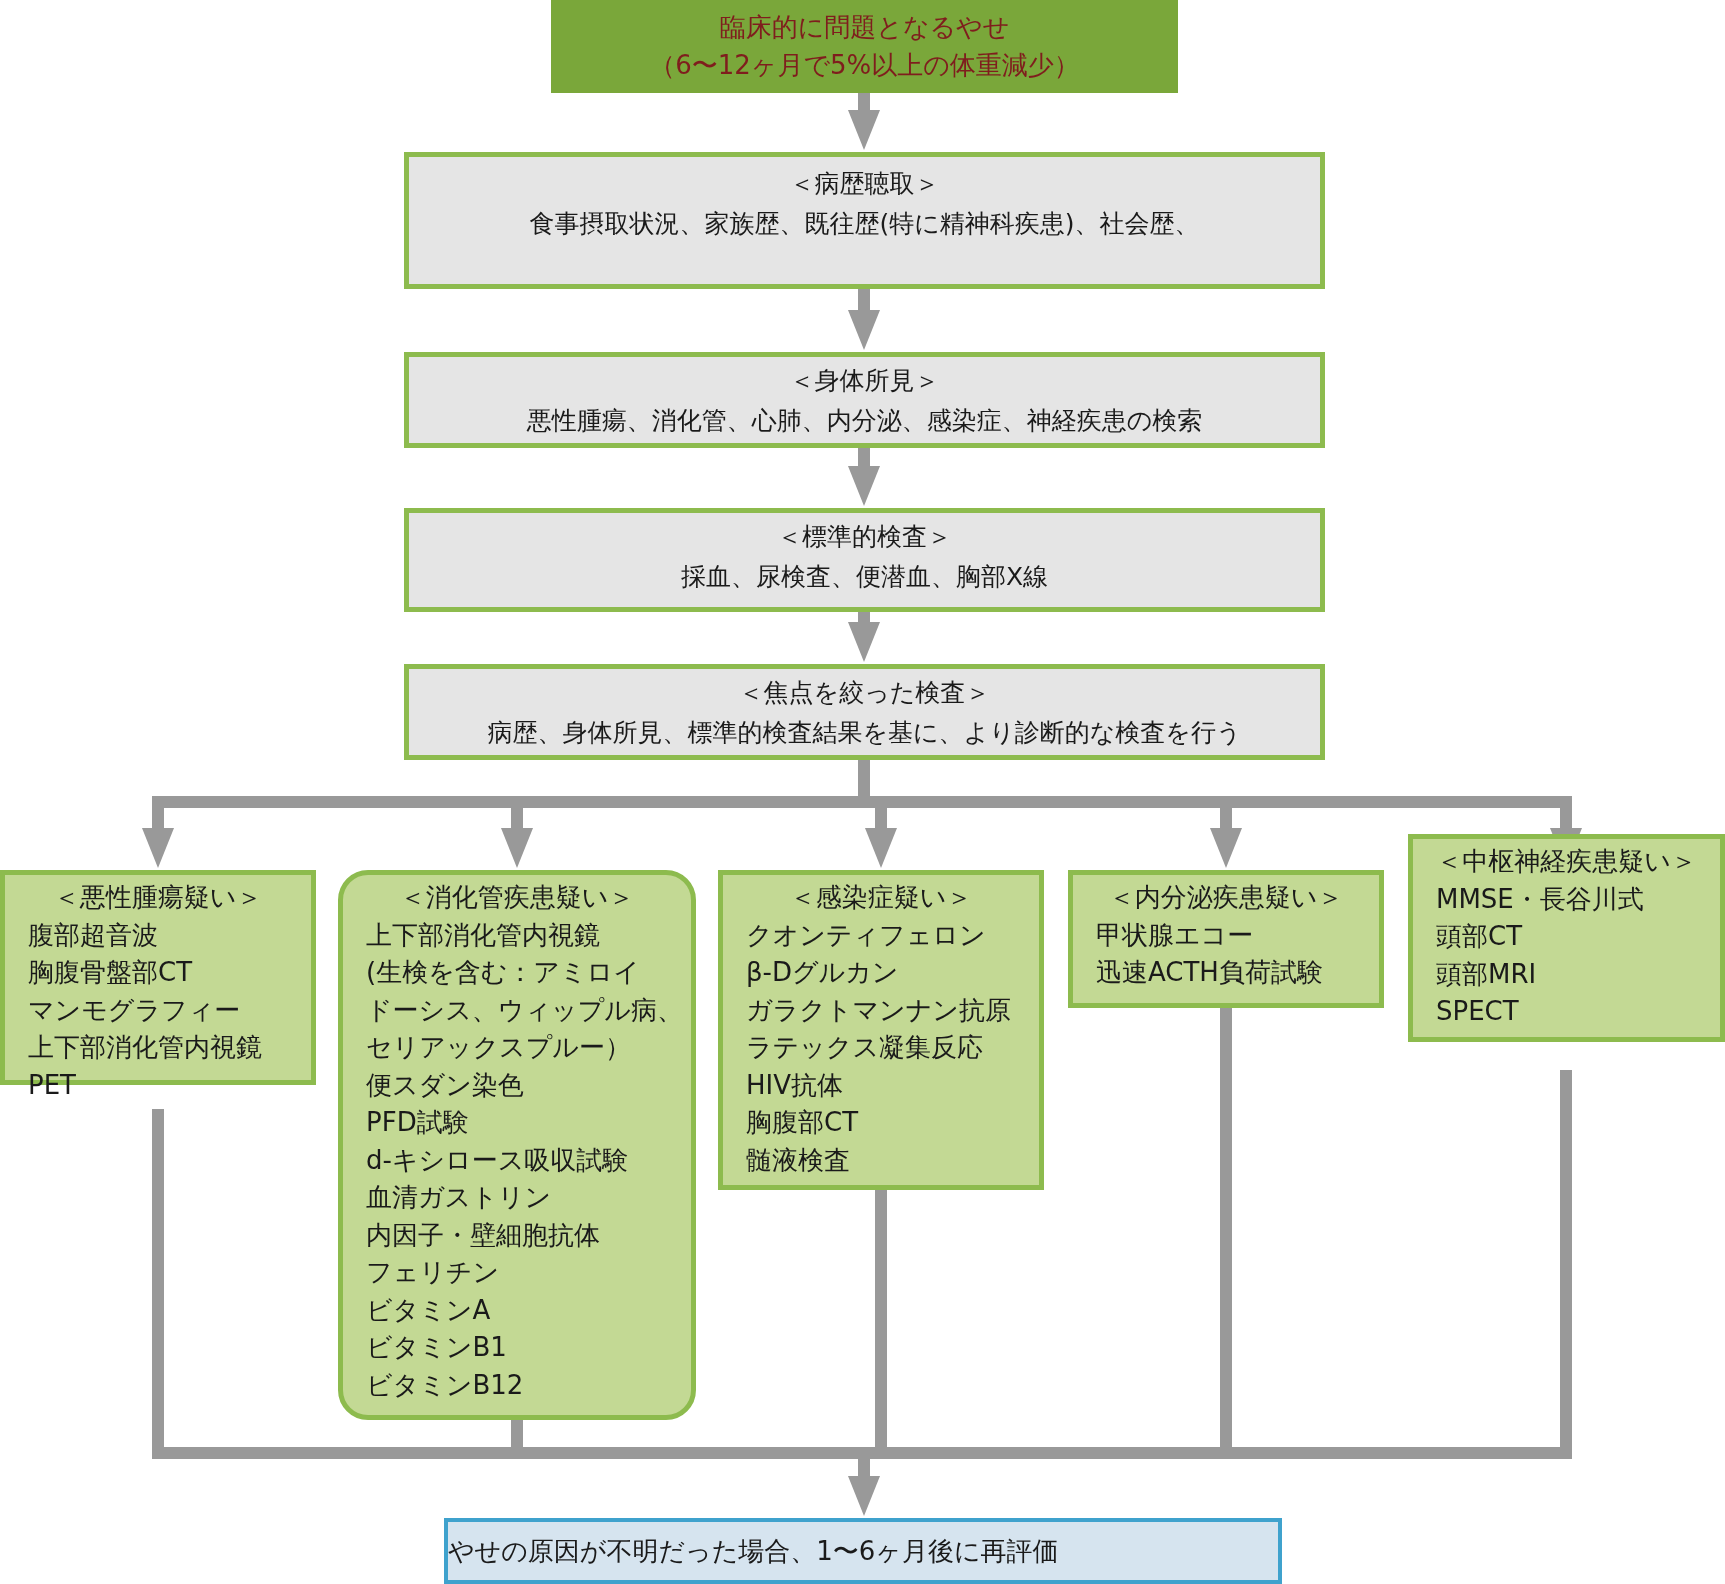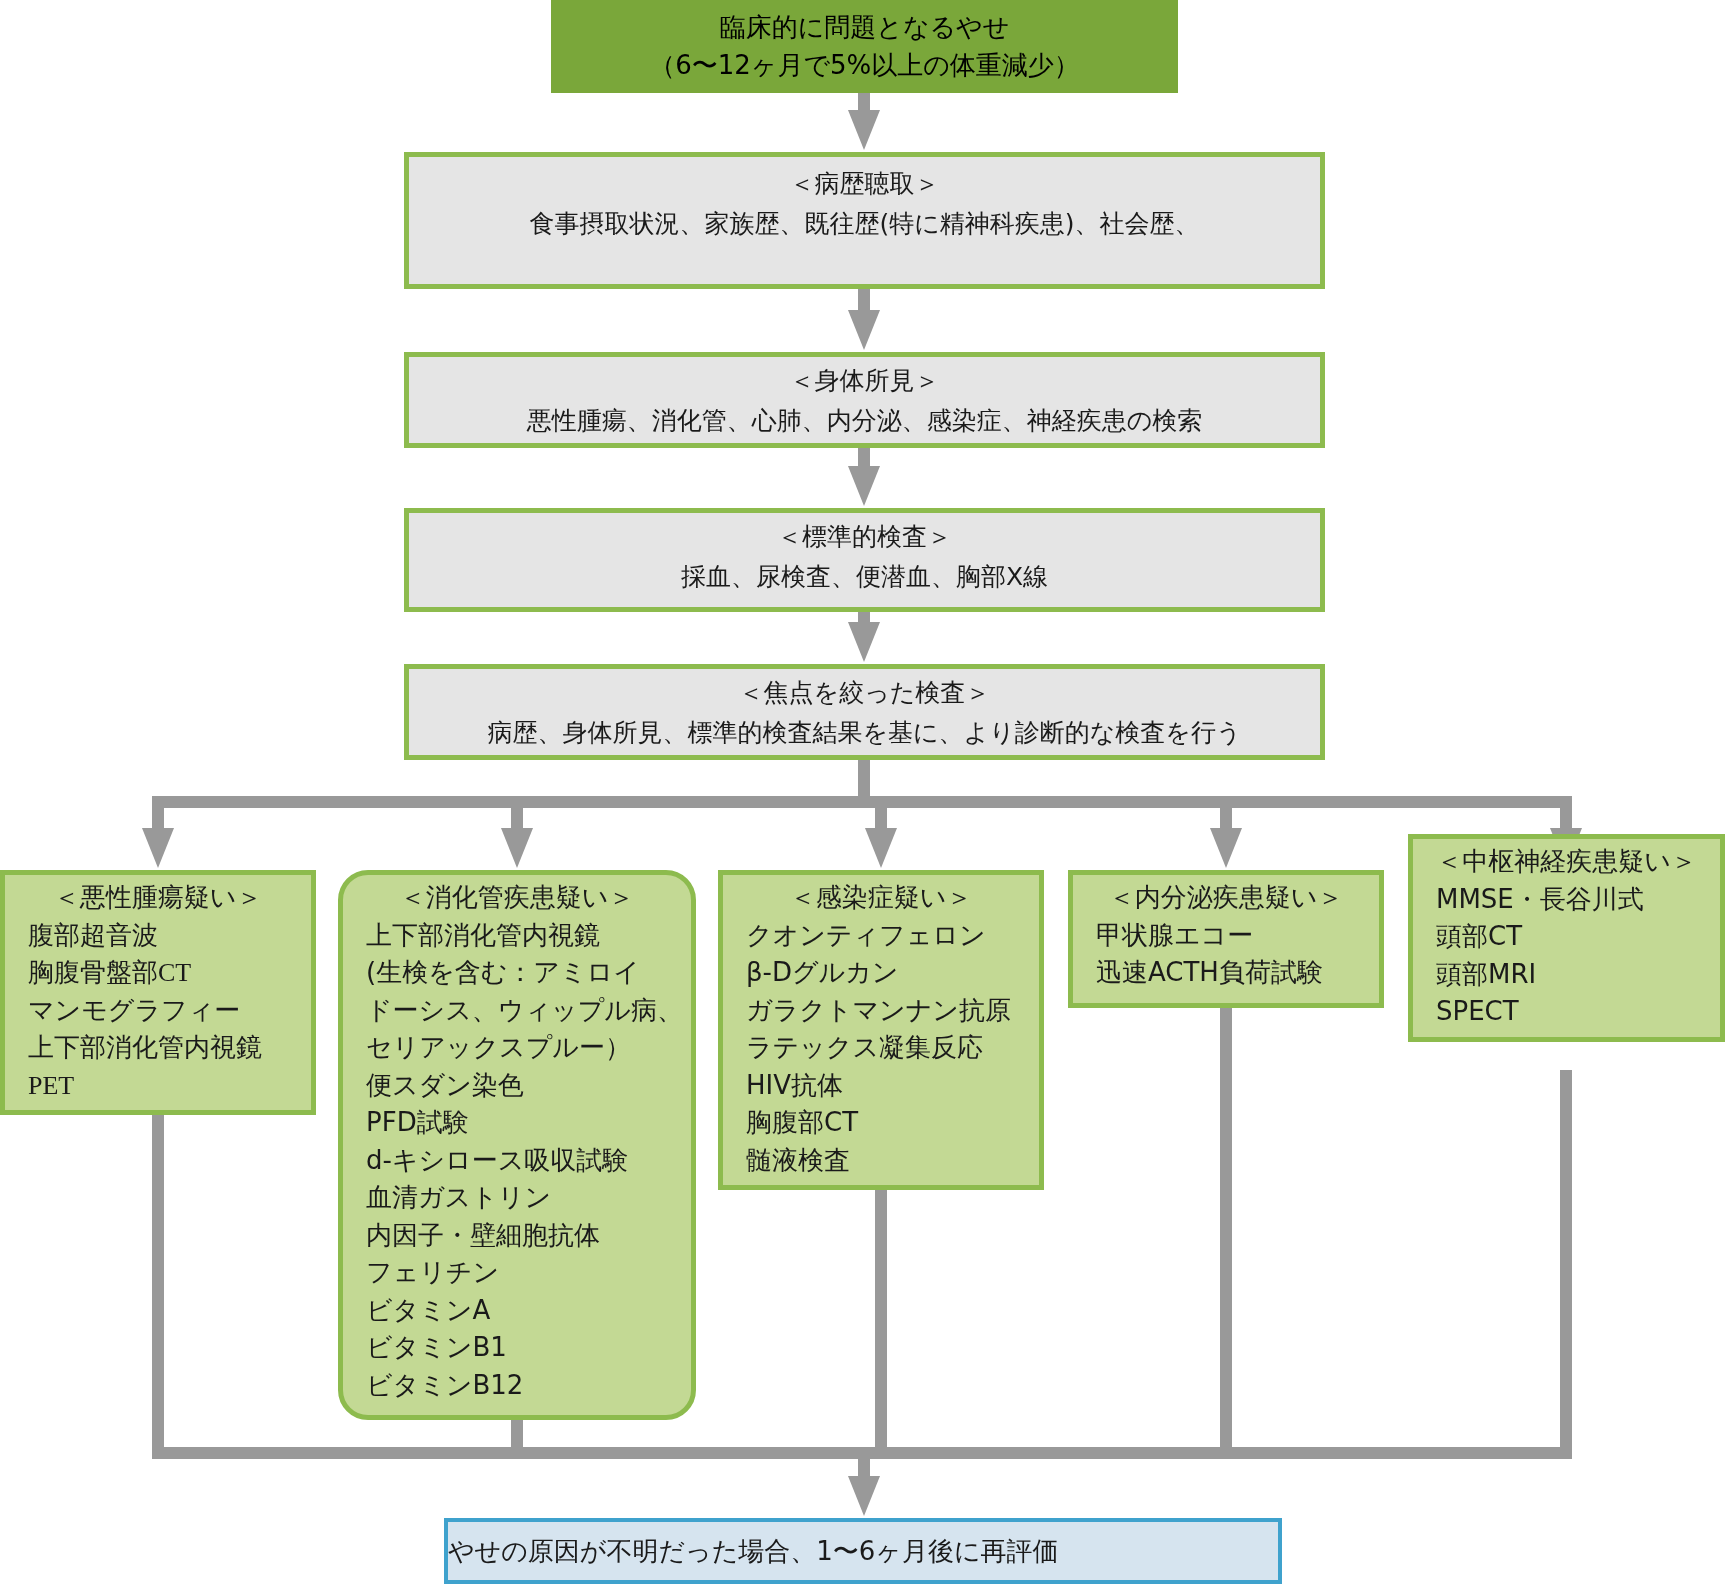--- a/index.html
+++ b/index.html
@@ -1,20 +1,20 @@
 <!DOCTYPE html>
 <html><head>
 <meta charset="utf-8">
 <style>
   html, body { margin:0; padding:0; background:#ffffff; }
   body { width:1725px; height:1584px; position:relative; overflow:hidden;
          font-family:"DejaVu Sans","Liberation Sans",sans-serif; color:#1a1a1a; }
   #connectors { position:absolute; left:0; top:0; width:1725px; height:1584px; z-index:1; }
   .box { position:absolute; box-sizing:border-box; z-index:2; }
-  .top-box { background:#7aa73a; color:#000000; text-align:center;
+  .top-box { background:#7aa73a; color:#7f1d1d; text-align:center;
              font-size:26px; line-height:38px; padding-top:8px; }
   .step-box { background:#e5e5e5; border:5px solid #8dbb4e; text-align:center;
               font-size:25px; line-height:40px; }
   .step-box .title { display:block; }
   .branch-box { background:#c3d994; border:5px solid #8dbb4e; font-size:26px; line-height:37.5px;
                 padding:4px 0 6px 0; }
   .branch-box .btitle { display:block; text-align:center; }
   .branch-box ul { list-style:none; margin:0; padding:0 0 0 23px; }
   .branch-box li { white-space:nowrap; }
   .final-box { background:#d6e4ef; border:4px solid #3fa2cd; text-align:left;
@@ -72,21 +72,21 @@
 <div class="box step-box" style="left:404px; top:508px; width:921px; height:104px; padding-top:4px;">
   <span class="title">＜標準的検査＞</span>
   <span class="title">採血、尿検査、便潜血、胸部X線</span>
 </div>
 
 <div class="box step-box" style="left:404px; top:664px; width:921px; height:96px; padding-top:4px;">
   <span class="title">＜焦点を絞った検査＞</span>
   <span class="title">病歴、身体所見、標準的検査結果を基に、より診断的な検査を行う</span>
 </div>
 
-<div class="box branch-box" style="left:0; top:870px; width:316px; height:245px;font-family:Liberation Serif, serif;">
+<div class="box branch-box" style="left:0; top:870px; width:316px; height:215px;">
   <span class="btitle">＜悪性腫瘍疑い＞</span>
   <ul>
     <li>腹部超音波</li>
     <li>胸腹骨盤部CT</li>
     <li>マンモグラフィー</li>
     <li>上下部消化管内視鏡</li>
     <li>PET</li>
   </ul>
 </div>
 

